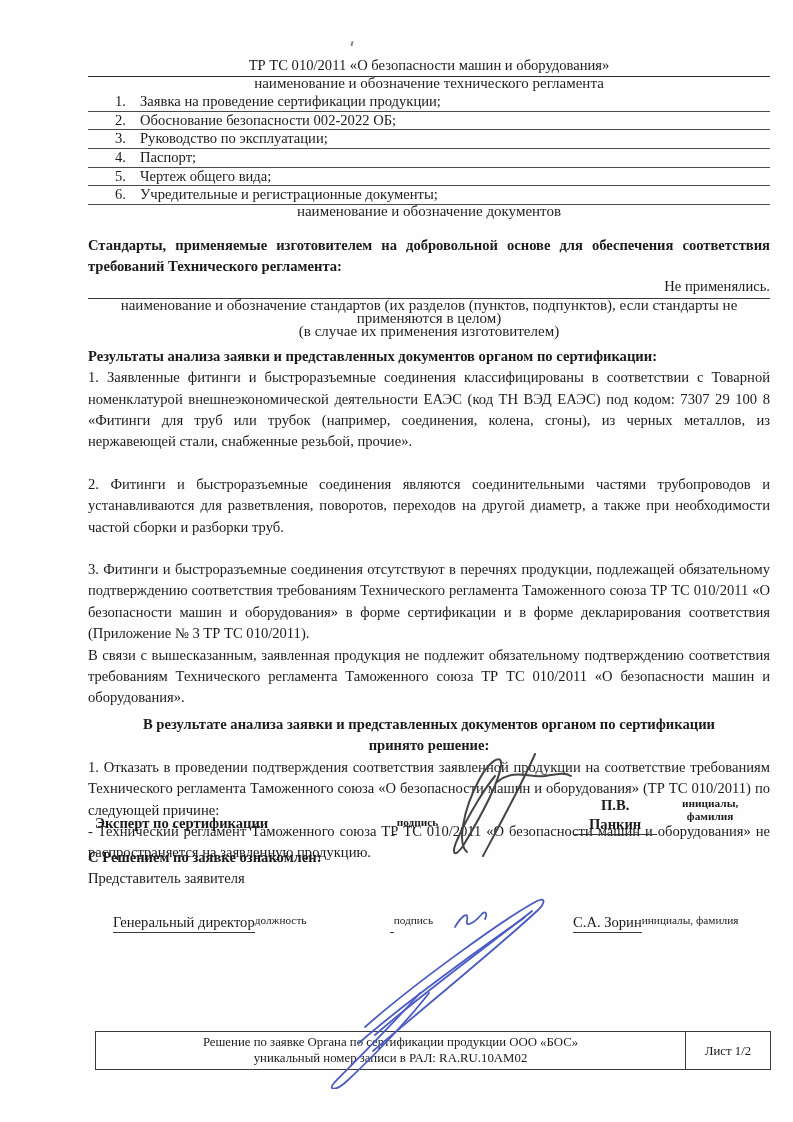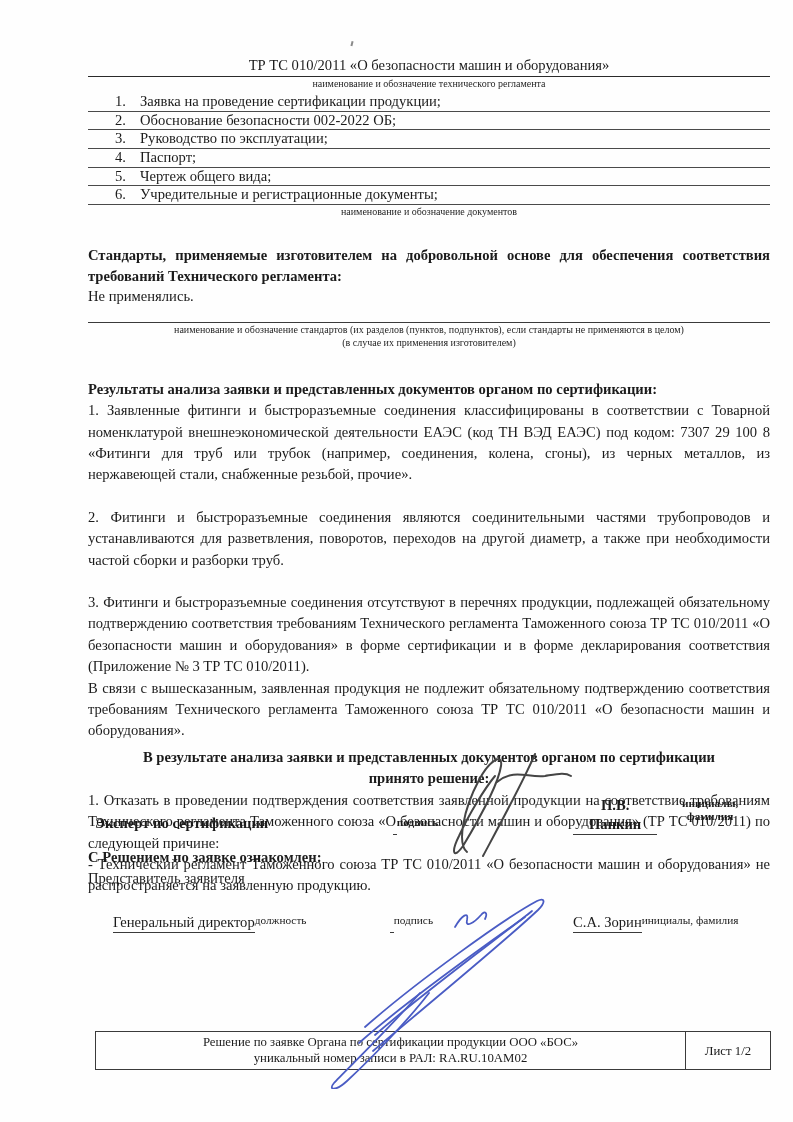--- a/index.html
+++ b/index.html
@@ -16,43 +16,43 @@
     font-size:14.6px;line-height:21.4px;
   }
   
   .reg-title{
     text-align:center;
     border-bottom:1.4px solid #2a2a2a;
     padding-bottom:1px;
     line-height:19px;
   }
   .caption{
-    font-size:10px;line-height:13px;text-align:center;color:#1f1f1f;
+    font-size:15px;line-height:13px;text-align:center;color:#1f1f1f;
   }
   .bold{font-weight:bold;}
   .docs-heading{font-weight:bold;margin-top:5px;line-height:20px;}
   
   .doc-list{margin-top:3px;}
   .doc-row{
     display:flex;
     border-bottom:1.1px solid #4a4a4a;
     height:17.7px;line-height:16.8px;
     overflow:visible;
   }
   .doc-num{margin-left:27px;width:25px;}
   .doc-text{flex:1;}
   
   .standards-heading{
-    font-weight:bold;text-align:justify;margin-top:27px;line-height:21px;
+    font-weight:bold;text-align:justify;margin-top:17px;line-height:21px;
   }
   .standards-value{
-    text-align:left;border-bottom:1.3px solid #3a3a3a;line-height:18px;padding-bottom:17px;
-  }
-  
-  .analysis-heading{font-weight:bold;margin-top:30px;line-height:21px;}
+    text-align:right;border-bottom:1.3px solid #3a3a3a;line-height:18px;padding-bottom:3px;
+  }
+  
+  .analysis-heading{font-weight:bold;margin-top:8px;line-height:21px;}
   .para{text-align:justify;}
   .para.gap{margin-top:21px;}
   .decision-heading{font-weight:bold;text-align:center;margin-top:5px;line-height:21.5px;}
   
   .abs{position:absolute;left:88px;width:682px;font-size:14.6px;line-height:20px;}
   .sig-row{display:flex;align-items:flex-end;}
   .sig-col{display:flex;flex-direction:row;}
   .sig-over{border-bottom:1.2px solid #3a3a3a;text-align:center;min-height:19px;line-height:19px;}
   .sig-caption{font-size:11.3px;line-height:13px;text-align:center;padding-top:1px;}
   .role-label{line-height:19px;padding-bottom:2px;}

